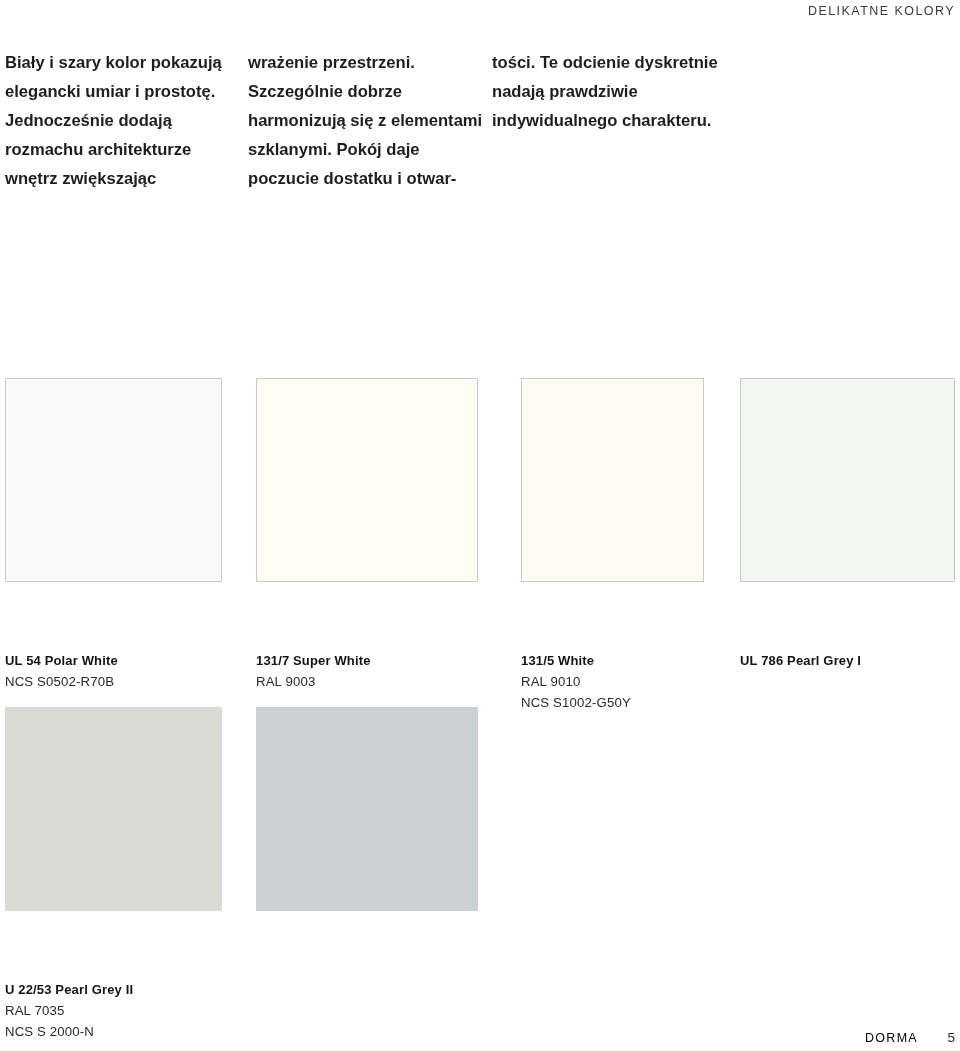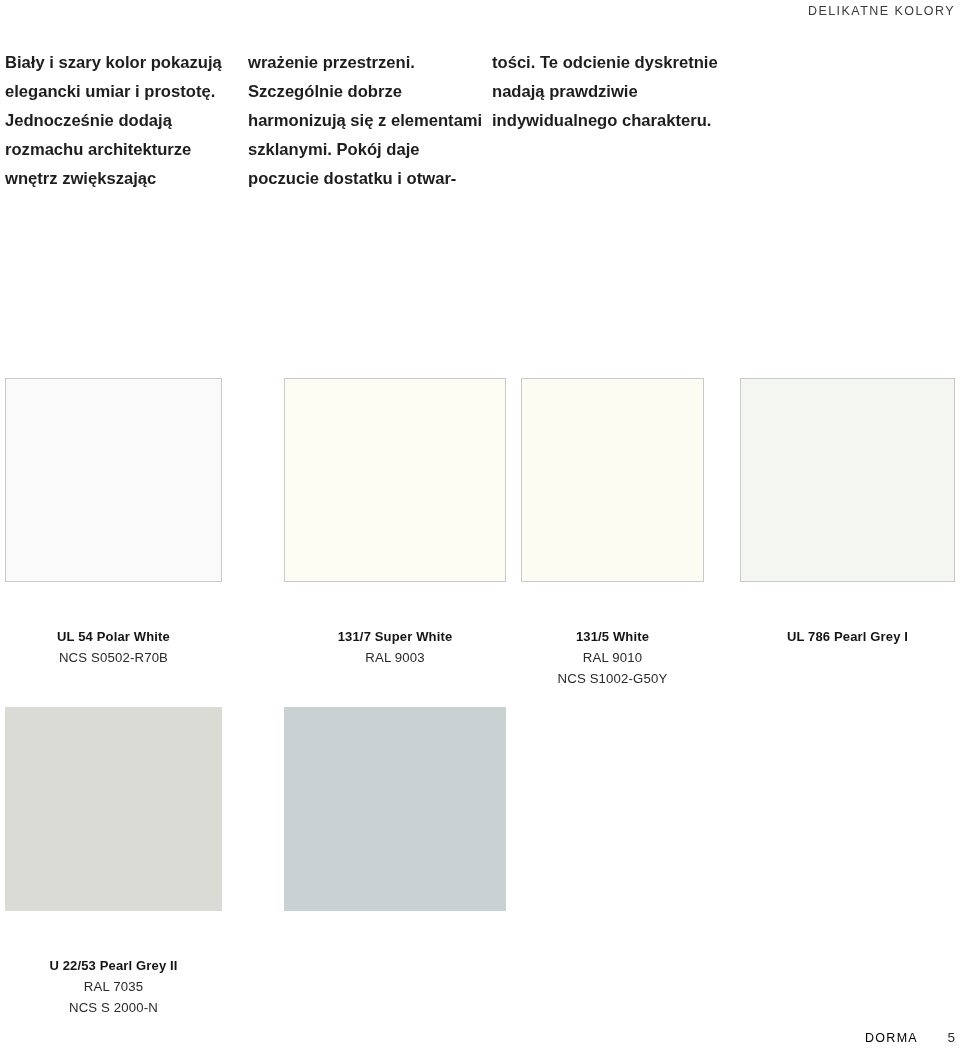--- a/index.html
+++ b/index.html
@@ -64,36 +64,35 @@
     width: 960px;
   }
   #swatch-row-1 { top: 378px; }
   #swatch-row-2 { top: 707px; }
 
   .swatch-cell {
     position: absolute;
     top: 0;
   }
   .swatch-cell.col-1 { left: 5px;   width: 217px; }
-  .swatch-cell.col-2 { left: 260px; width: 222px; padding-left: 24px; }
+  .swatch-cell.col-2 { left: 232px; width: 222px; padding-left: 24px; }
   .swatch-cell.col-3 { left: 492px; width: 183px; padding-left: 29px; }
   .swatch-cell.col-4 { left: 740px; width: 215px; }
 
   .swatch-chip {
     width: 100%;
     height: 204px;
     box-sizing: border-box;
   }
   .swatch-chip.bordered {
     border: 1px solid #c9c9c9;
   }
 
   .swatch-caption {
-    margin-top: 44px;
-    text-align: center;
+    margin-top: 68px;
   }
   .swatch-name {
     font-size: 13px;
     font-weight: bold;
     line-height: 21px;
     color: #141414;
     letter-spacing: 0.15px;
     white-space: nowrap;
   }
   .swatch-code {

